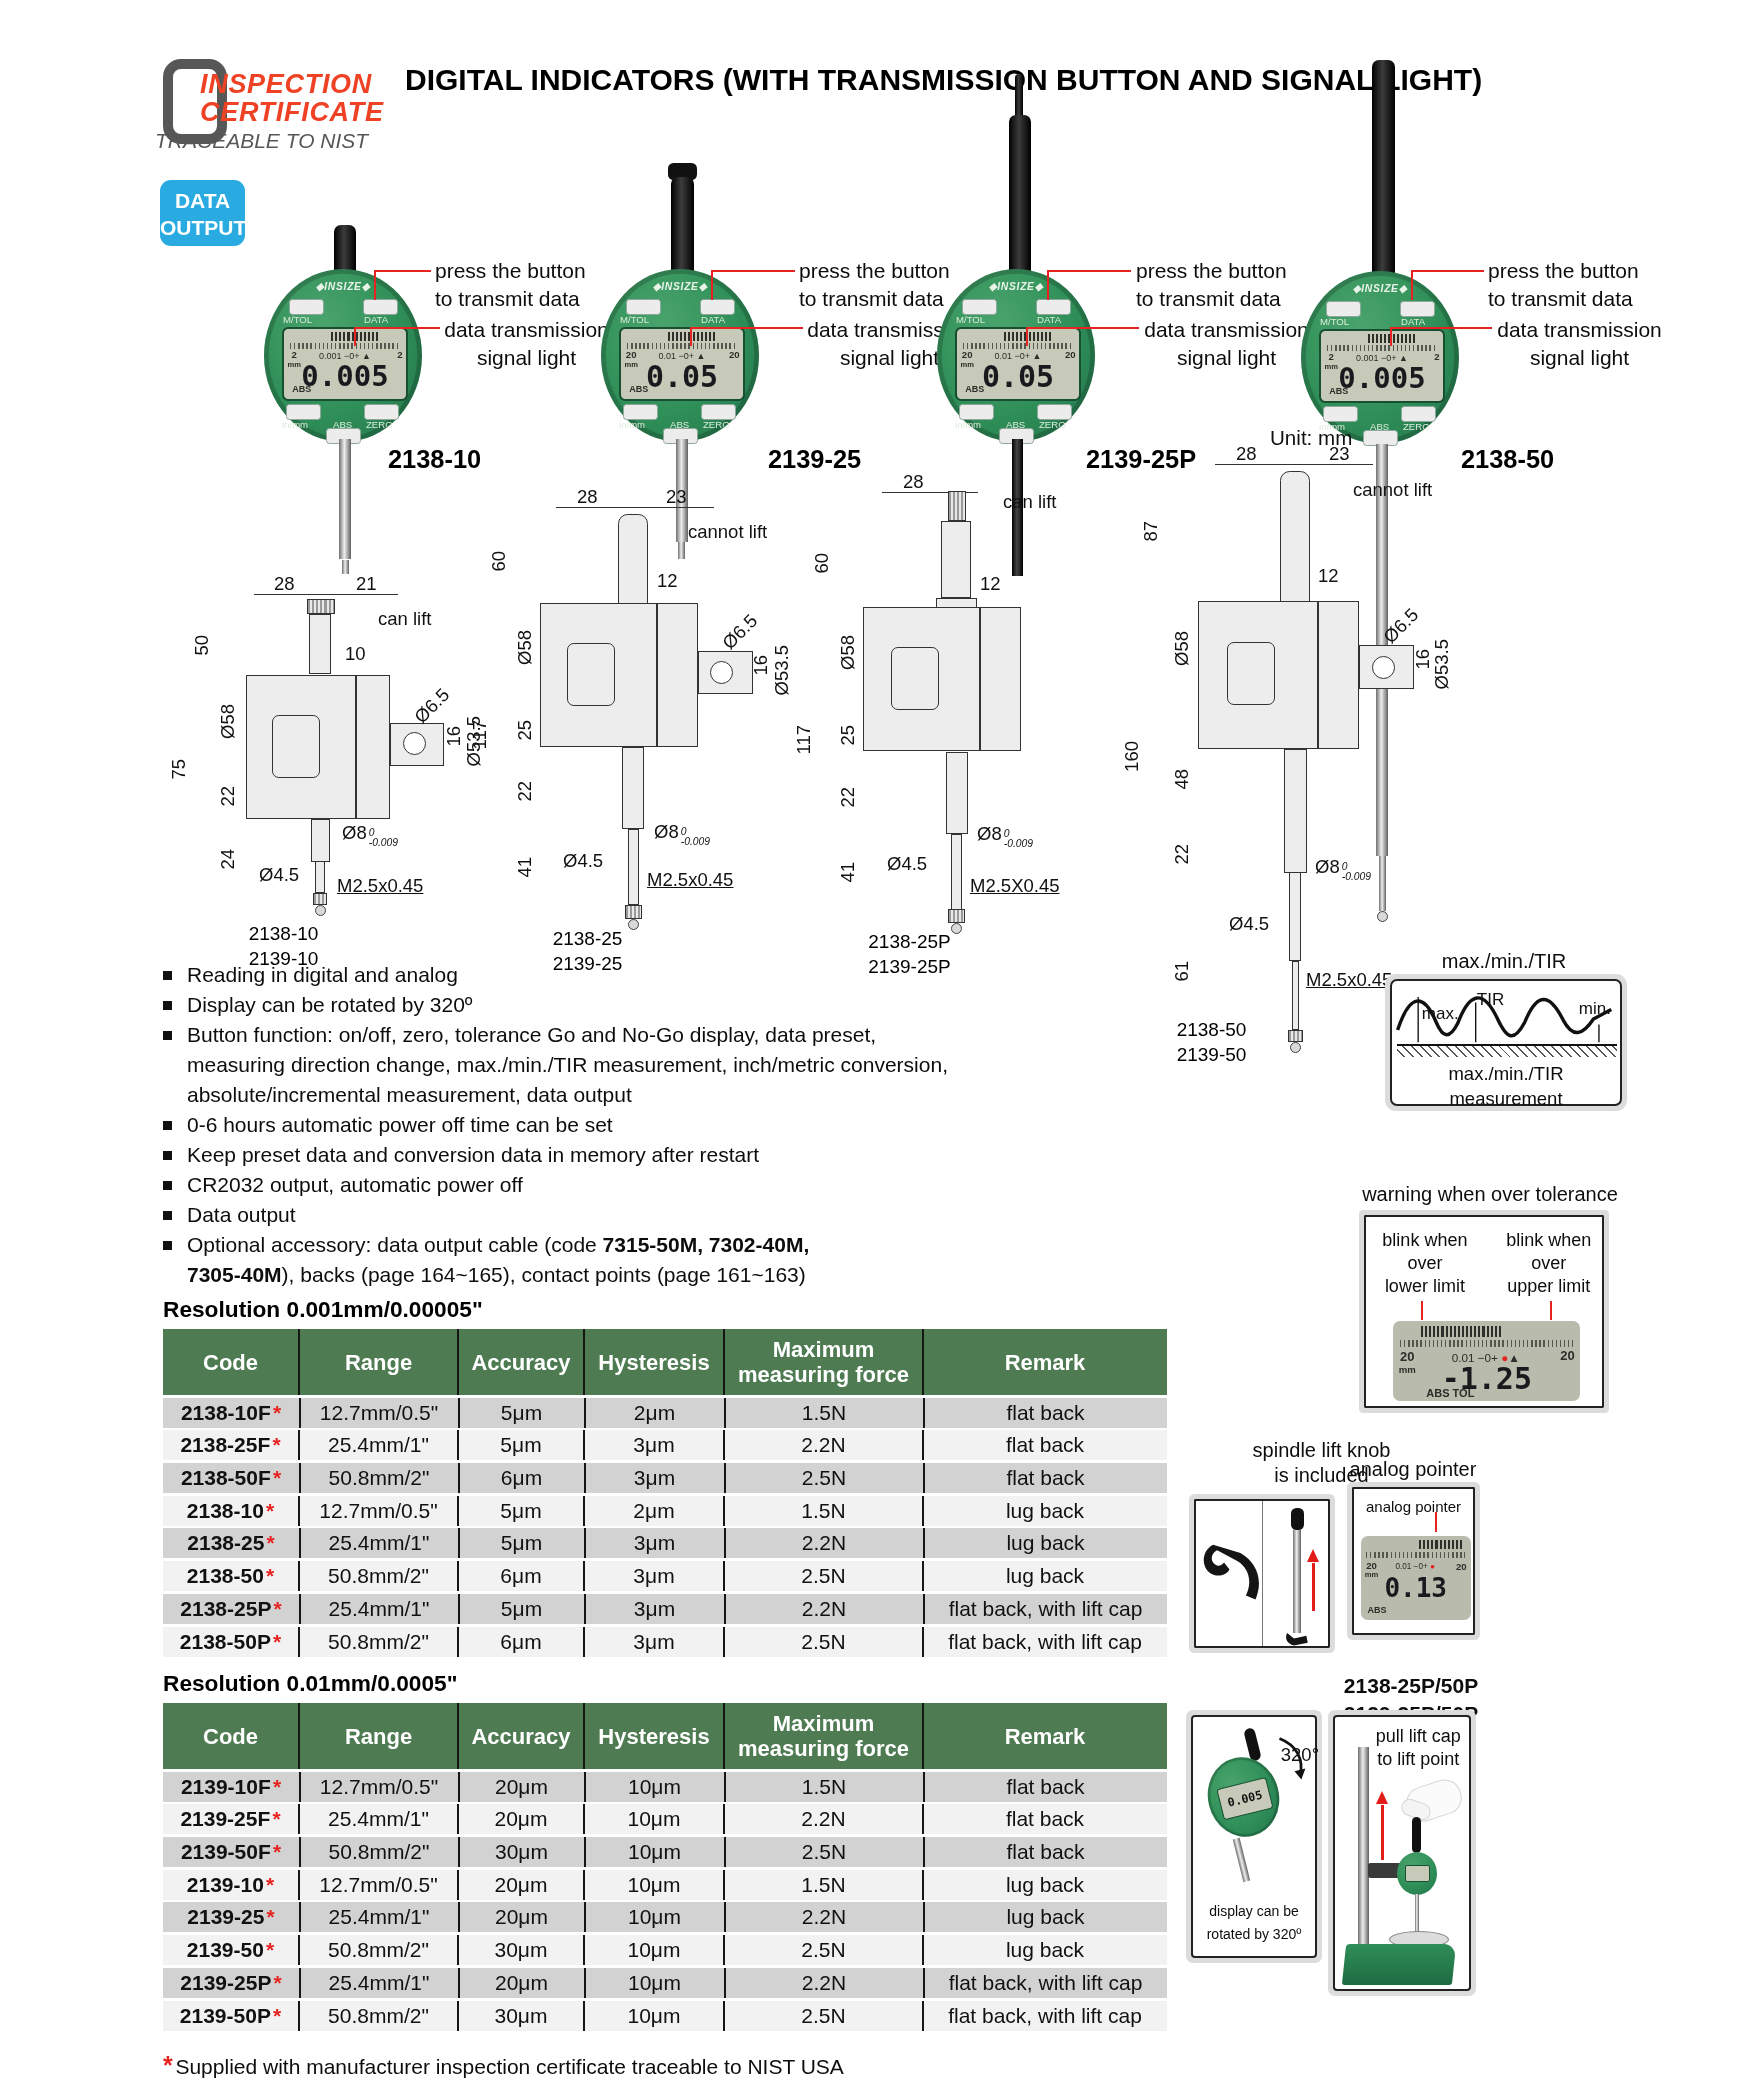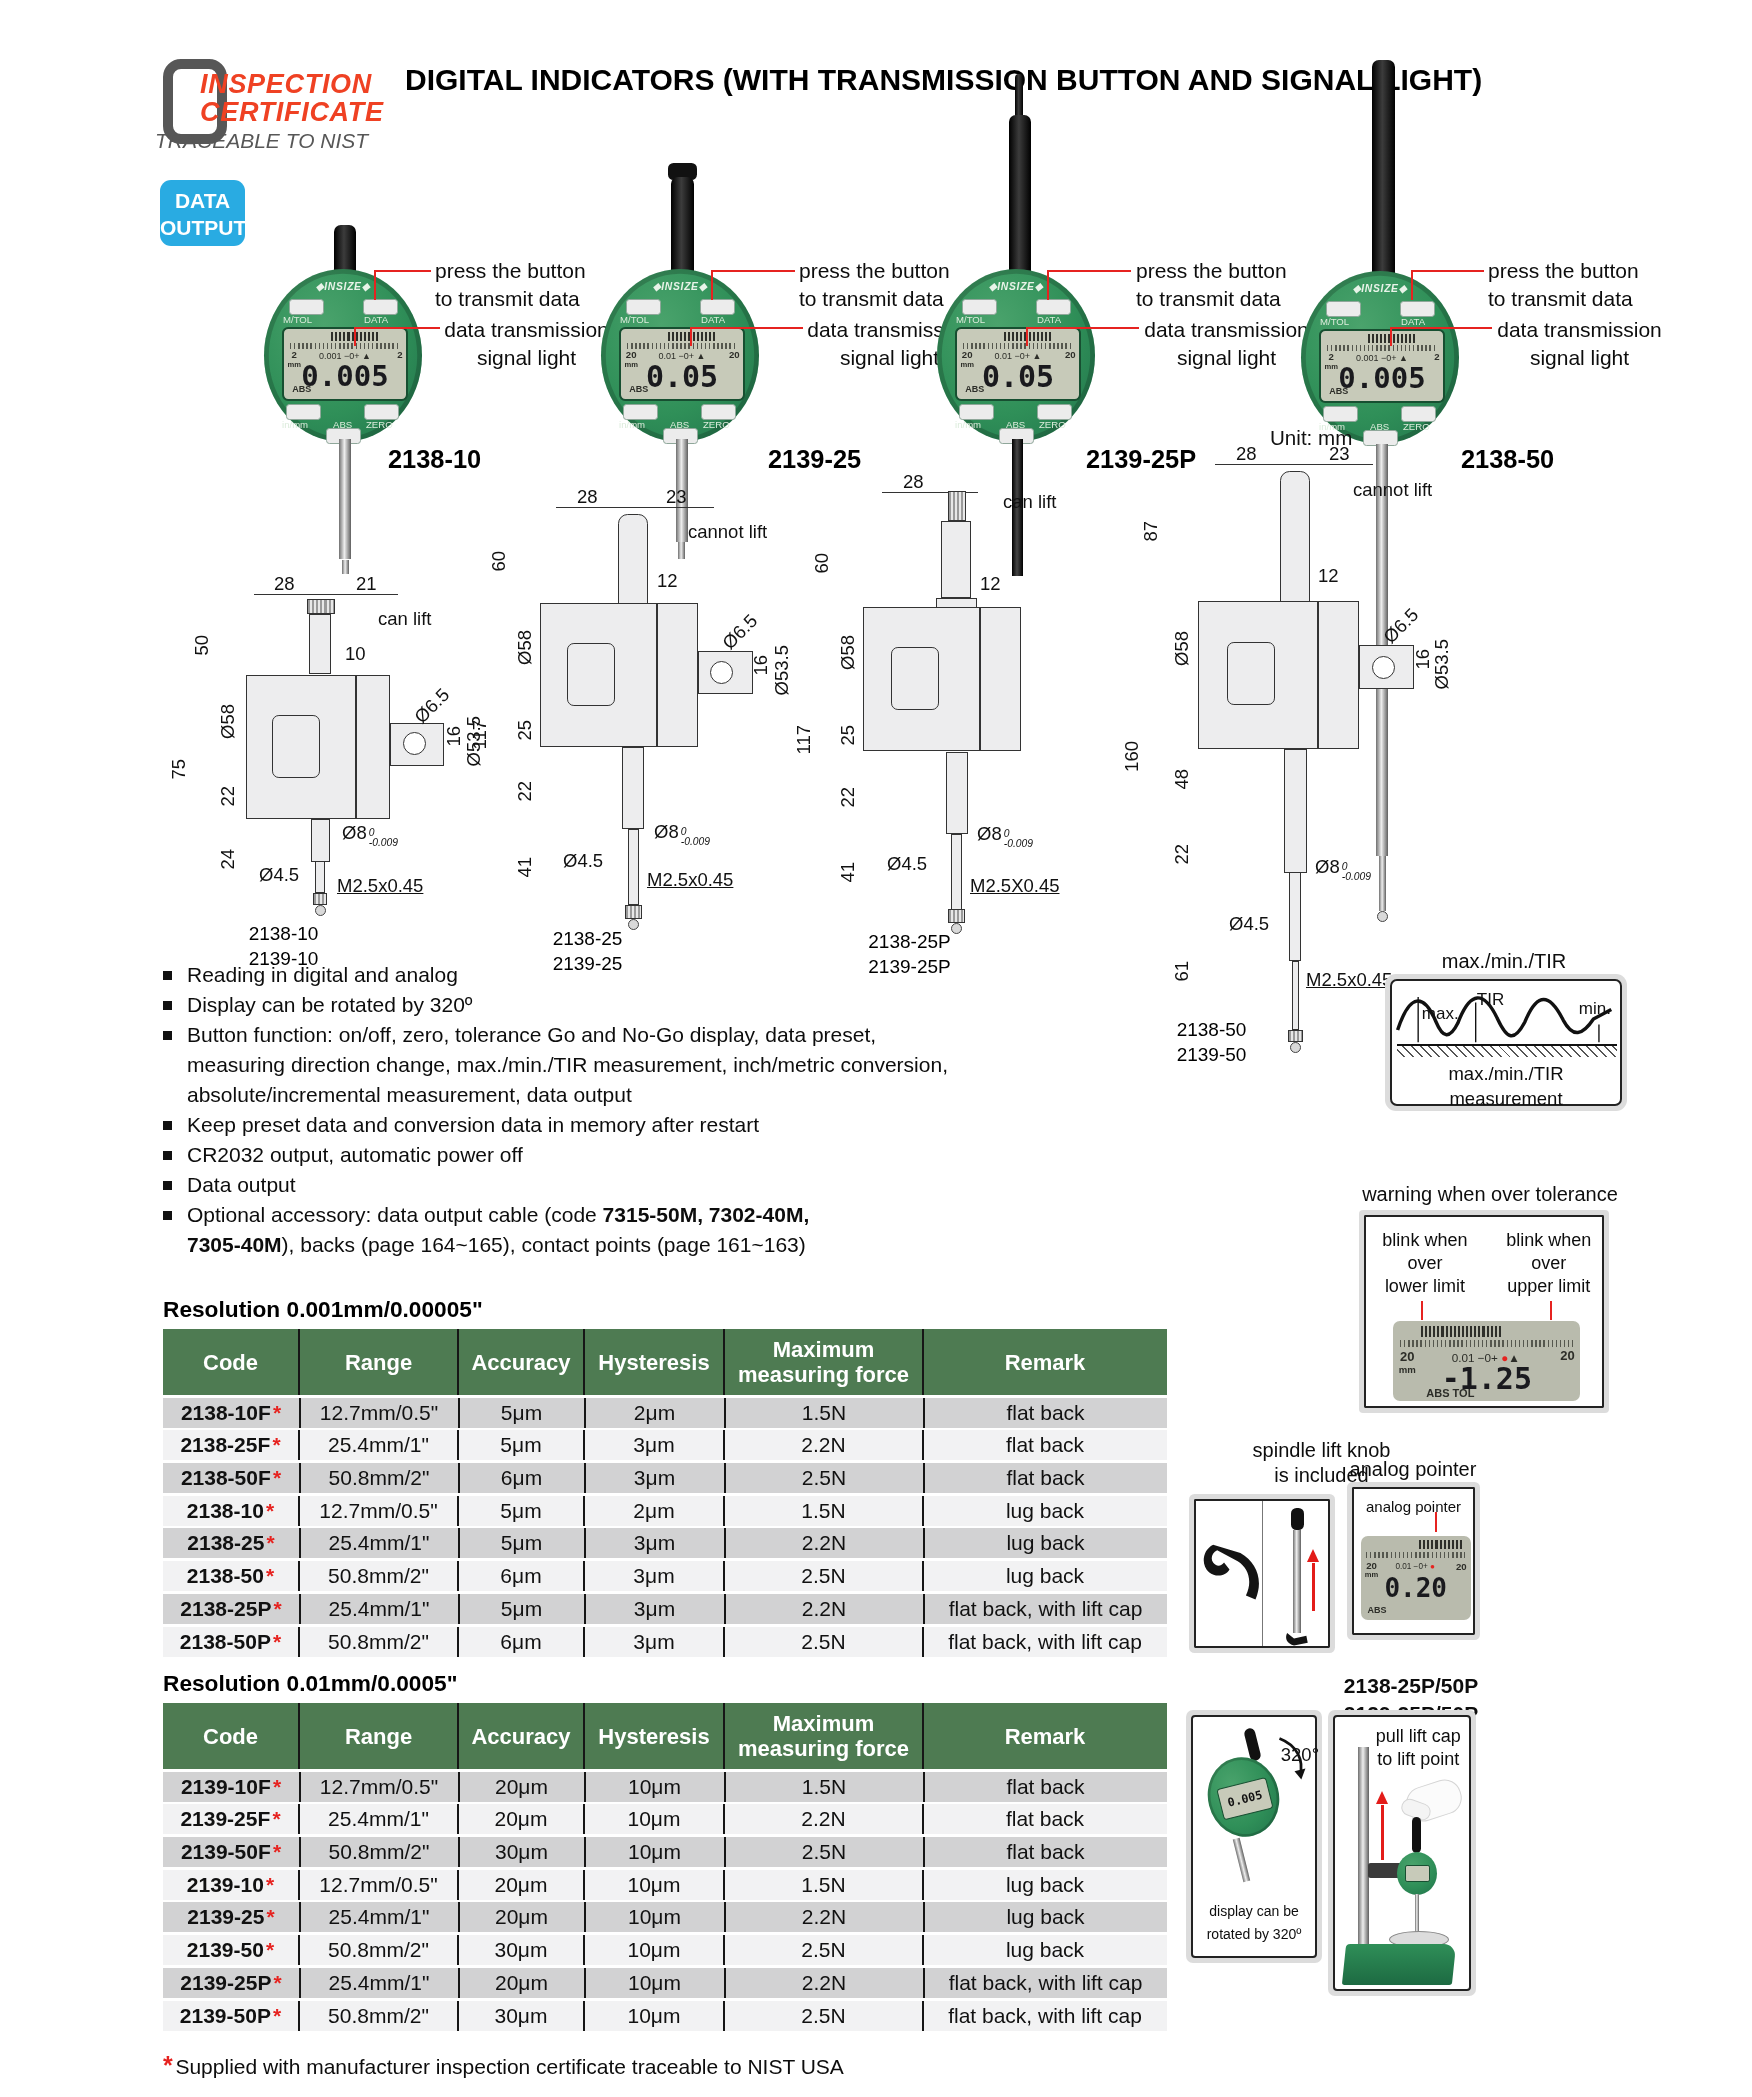--- a/index.html
+++ b/index.html
@@ -359,20 +359,21 @@
     <div class="dim" style="left:180px;top:530px;text-decoration:underline;">M2.5x0.45</div>
     <div class="dcap" style="left:17px;top:578px;"><span>2138-50</span><br><span>2139-50</span></div>
   </div>
 
   <div class="features">
     <div class="feat"><span class="sq"></span><span>Reading in digital and analog</span></div>
     <div class="feat"><span class="sq"></span><span>Display can be rotated by 320º</span></div>
     <div class="feat"><span class="sq"></span><span>Button function: on/off, zero, tolerance Go and No-Go display, data preset,</span></div>
     <div class="feat"><span>measuring direction change, max./min./TIR measurement, inch/metric conversion,</span></div>
     <div class="feat"><span>absolute/incremental measurement, data output</span></div>
+    <div class="feat"><span class="sq"></span><span>0-6 hours automatic power off time can be set</span></div>
     <div class="feat"><span class="sq"></span><span>Keep preset data and conversion data in memory after restart</span></div>
     <div class="feat"><span class="sq"></span><span>CR2032 output, automatic power off</span></div>
     <div class="feat"><span class="sq"></span><span>Data output</span></div>
     <div class="feat"><span class="sq"></span><span>Optional accessory: data output cable (code </span><span class="b">7315-50M, 7302-40M,</span></div>
     <div class="feat"><span class="b">7305-40M</span><span>), backs (page 164~165), contact points (page 161~163)</span></div>
   </div>
 
   <div class="ttitle" style="left:163px;top:1296px;">Resolution 0.001mm/0.00005"</div>
   <div class="dtable" style="left:163px;top:1329px;">
     <div class="thead">
@@ -658,21 +659,21 @@
   <div class="pbox" style="left:1347px;top:1482px;width:133px;height:158px;border-radius:5.5px;">
     <div class="pin" style="border-radius:1.4px;">
       <div class="ptxt" style="left:0;top:5.5px;width:100%;font-size:15px;">analog pointer</div>
       <div class="redv" style="left:81px;top:23px;height:20.6px;width:2.1px;"></div>
       <div class="wlcd" style="left:6.9px;top:47px;width:110px;height:84px;">
         <div class="cluster" style="left:58px;top:4.1px;width:43px;height:9.6px;"></div>
         <div class="ticks" style="left:5.5px;top:16.5px;width:99px;height:6.2px;"></div>
         <div class="lcdsc" style="left:4.1px;top:26px;font-size:9.6px;line-height:8.2px;"><span>20</span><br><span style="font-size:7.6px;">mm</span></div>
         <div class="lcdsm" style="left:23px;top:26px;width:63px;font-size:8.2px;"><span>0.01 −0+</span> <span class="reddot">●</span></div>
         <div class="lcdsc" style="right:4.1px;top:26px;font-size:9.6px;">20</div>
-        <div class="lcdval" style="top:37px;font-size:26px;">0.20</div>
+        <div class="lcdval" style="top:37px;font-size:26px;">0.13</div>
         <div class="lcdabs" style="left:6.9px;top:69px;">ABS</div>
       </div>
     </div>
   </div>
 
   <div class="ptxt b" style="left:1325px;top:1672px;width:172px;font-size:21px;line-height:27.5px;">
     <span>2138-25P/50P</span><br><span>2129-25P/50P</span>
   </div>
 
   <div class="pbox" style="left:1186px;top:1710px;width:136px;height:253px;border-radius:6.9px;">

